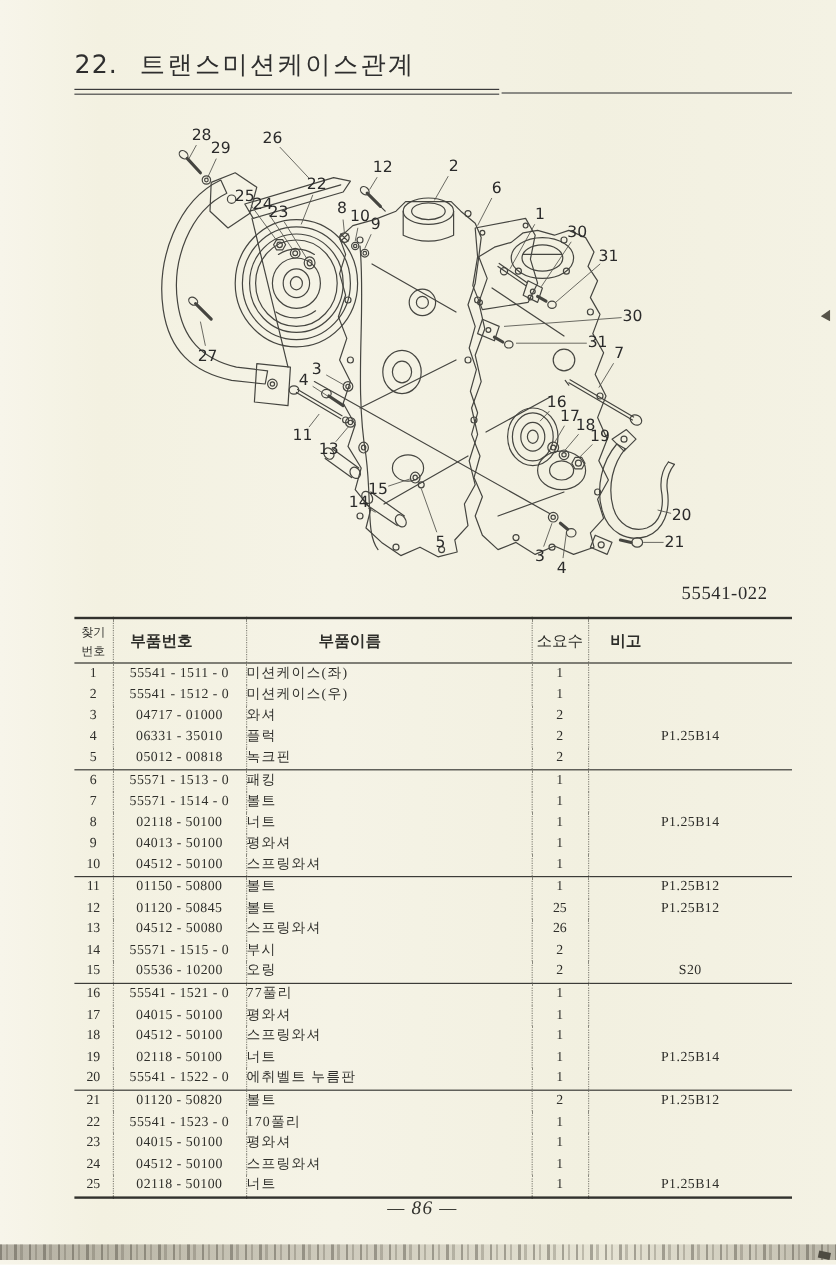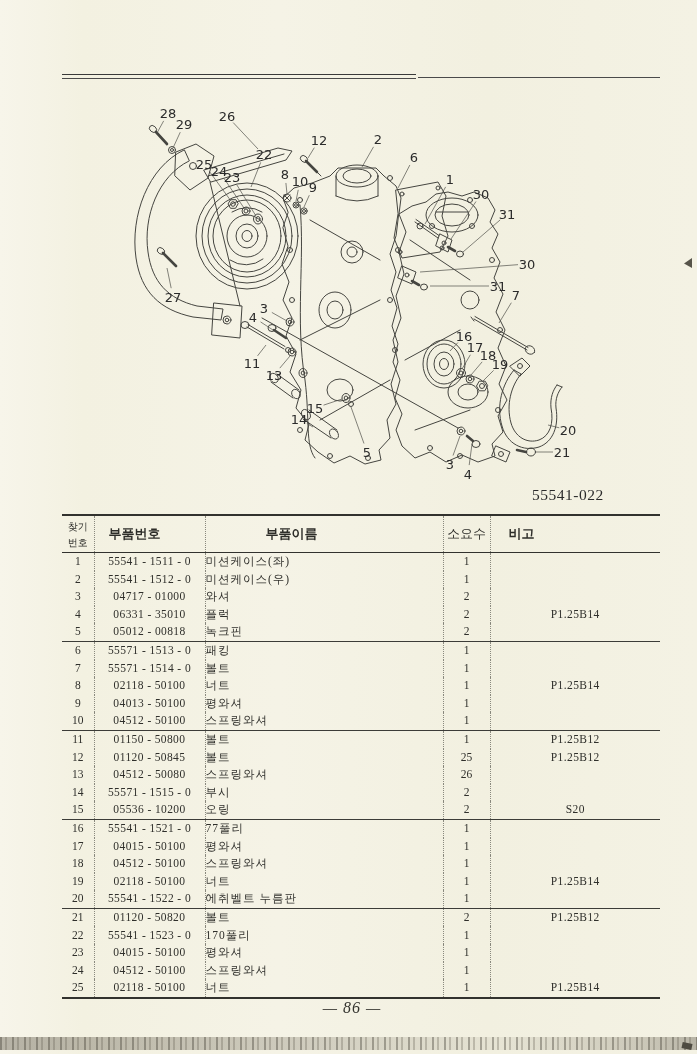--- a/index.html
+++ b/index.html
@@ -19,21 +19,21 @@
           border-top:1.4px solid #4a4a4a;}
   
   svg.diagram{position:absolute;left:0;top:0;}
   svg.diagram *{vector-effect:non-scaling-stroke;}
   .art{stroke:#454540;stroke-width:1;fill:none;stroke-linejoin:round;stroke-linecap:round;}
   .art-thick{stroke:#454540;stroke-width:2.6;fill:none;stroke-linecap:round;}
   .leader{stroke:#50504a;stroke-width:0.7;}
   .callout{font:13px "DejaVu Sans",sans-serif;fill:#2b2b2b;
            text-anchor:middle;dominant-baseline:central;}
   
-  .figcode{position:absolute;left:532px;top:486px;font-family:"Liberation Serif",serif;
+  .figcode{position:absolute;left:568px;top:486px;font-family:"Liberation Serif",serif;
            font-size:15.5px;letter-spacing:0.5px;color:#2b2b2b;}
   
   table.parts{position:absolute;left:62px;top:514px;width:598px;
         border-collapse:collapse;table-layout:fixed;
         border-top:2.5px solid #32322e;border-bottom:2.5px solid #32322e;
         font-family:"Liberation Serif",serif;color:#2f2f2b;}
   table.parts th{font-weight:normal;font-size:13px;height:36px;padding:0;color:#2d2d29;
         border-bottom:1.8px solid #32322e;}
   table.parts th+th, table.parts td+td{border-left:1px dotted #8a897e;}
   table.parts td{font-size:11.5px;height:17.6px;padding:0;line-height:1;}
@@ -59,20 +59,23 @@
   .speck-mid{position:absolute;left:684px;top:258px;width:8px;height:10px;
      background:#57544a;clip-path:polygon(100% 0,100% 100%,0 55%);}
   .speck-bot{position:absolute;left:682px;top:1043px;width:10px;height:6px;
      background:#4e4b42;transform:rotate(12deg);}
 </style>
 </head>
 <body>
 
 <div class="page">
 
+  <div class="hdr">
+    <span class="num">22.</span><span class="ttl">트랜스미션케이스관계</span>
+  </div>
   <div class="rule-l"></div>
   <div class="rule-r"></div>
 
   <svg class="diagram" width="697" height="1054" viewBox="0 0 697 1054">
 
     <g class="art">
       <path d="M184,150 C148,167 130,216 136,258 C141,292 160,310 193,317 L221,320 L223,309 L197,306 C168,299 152,282 148,252 C143,217 158,176 189,161 Z"></path>
       <path d="M176,152 L196,144 L214,156 L208,178 L190,190 L175,176 Z"></path>
       <circle cx="193" cy="166" r="3.5"></circle>
       <path d="M204,170 L278,148 L292,151 L286,160 L211,182 Z"></path>

